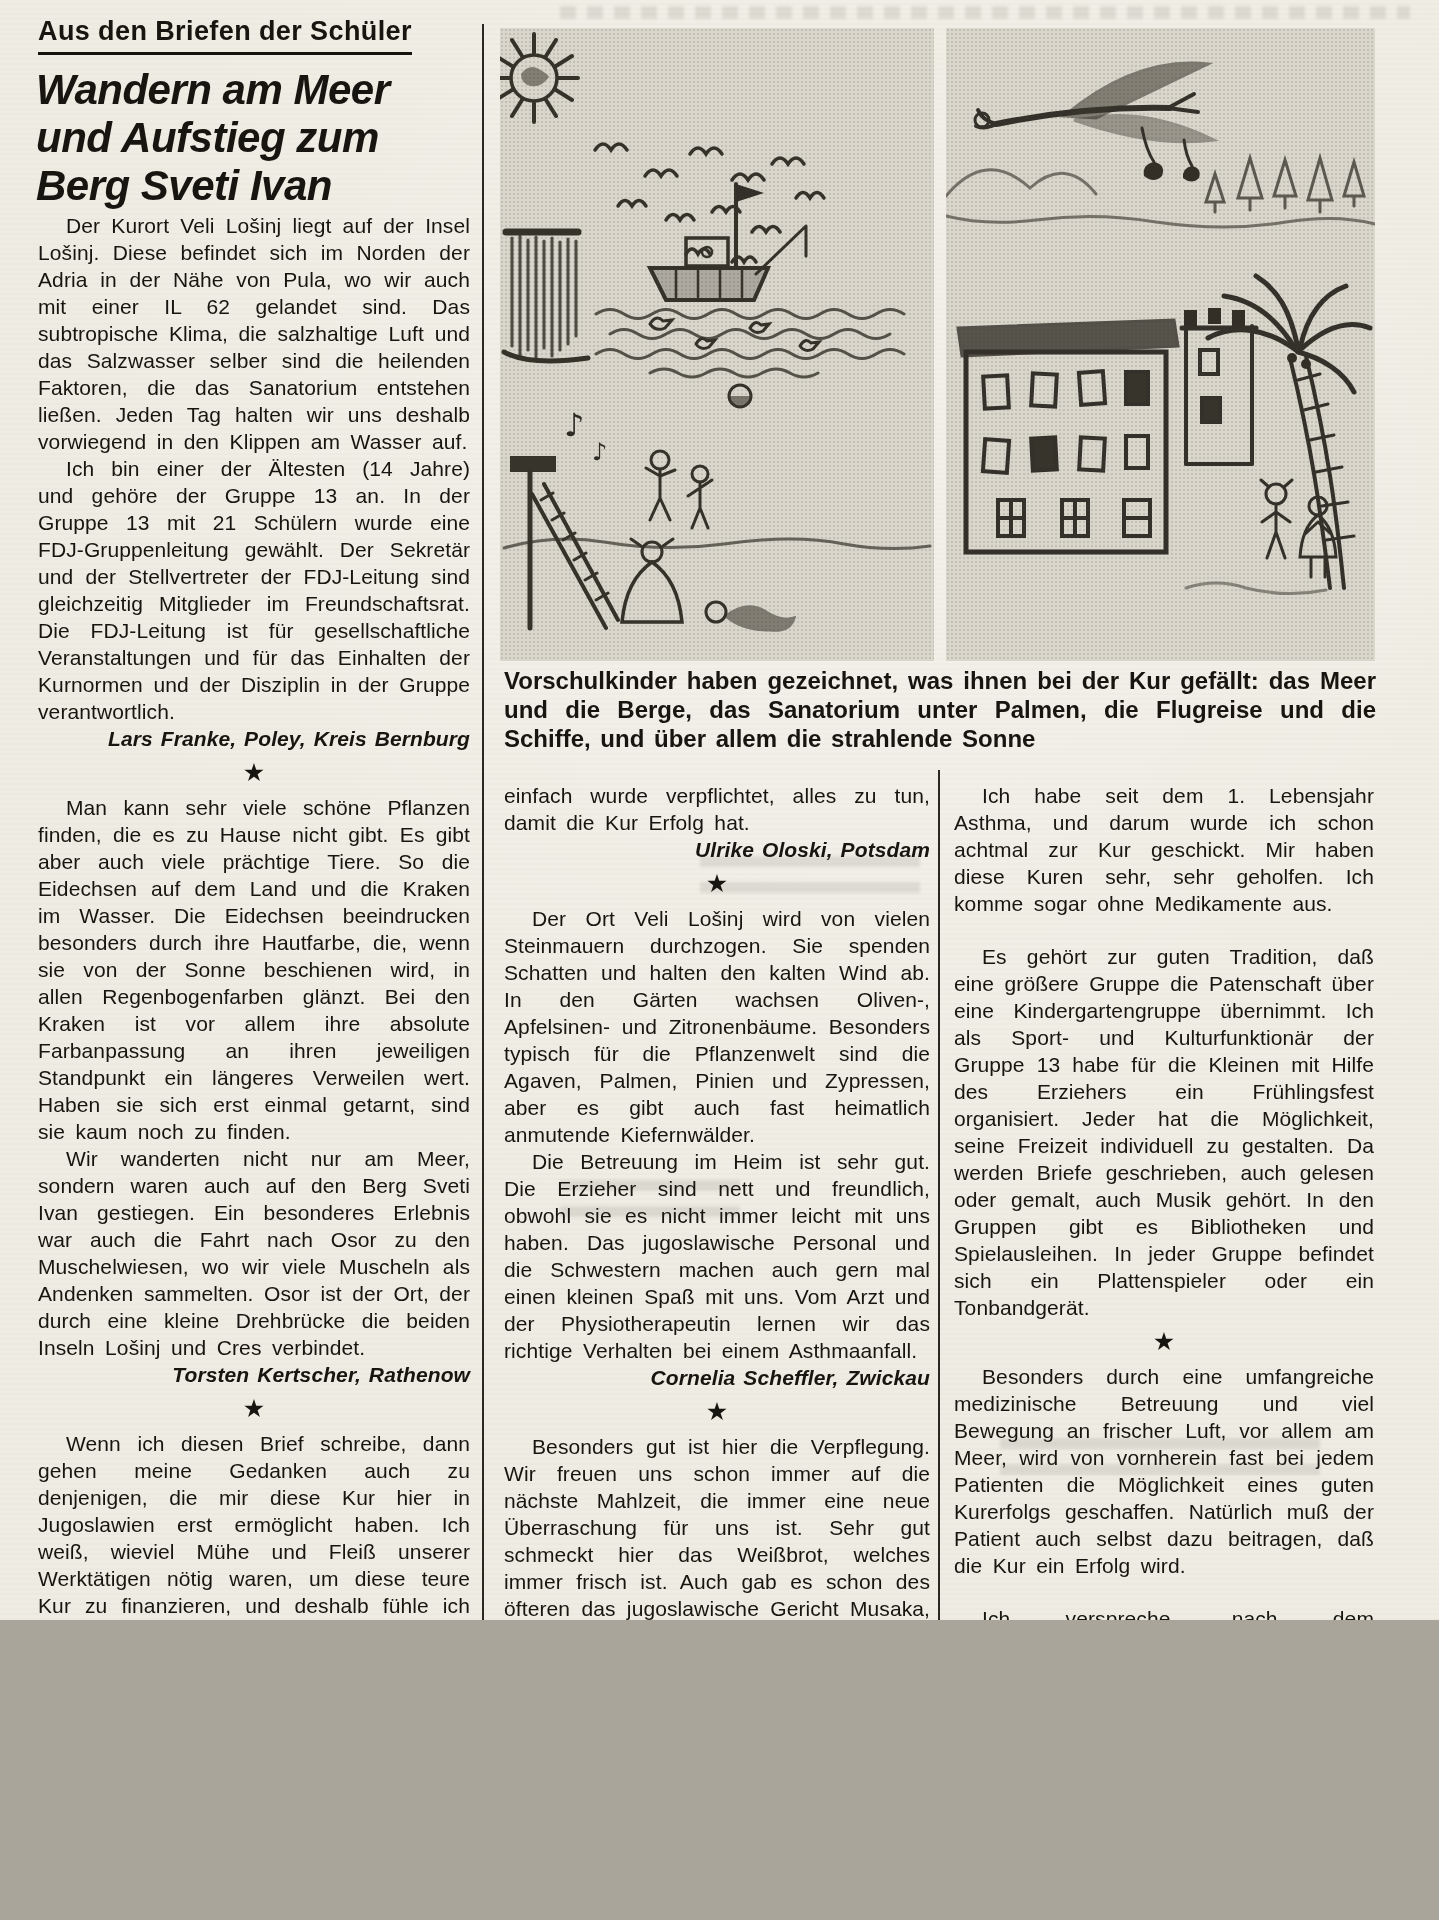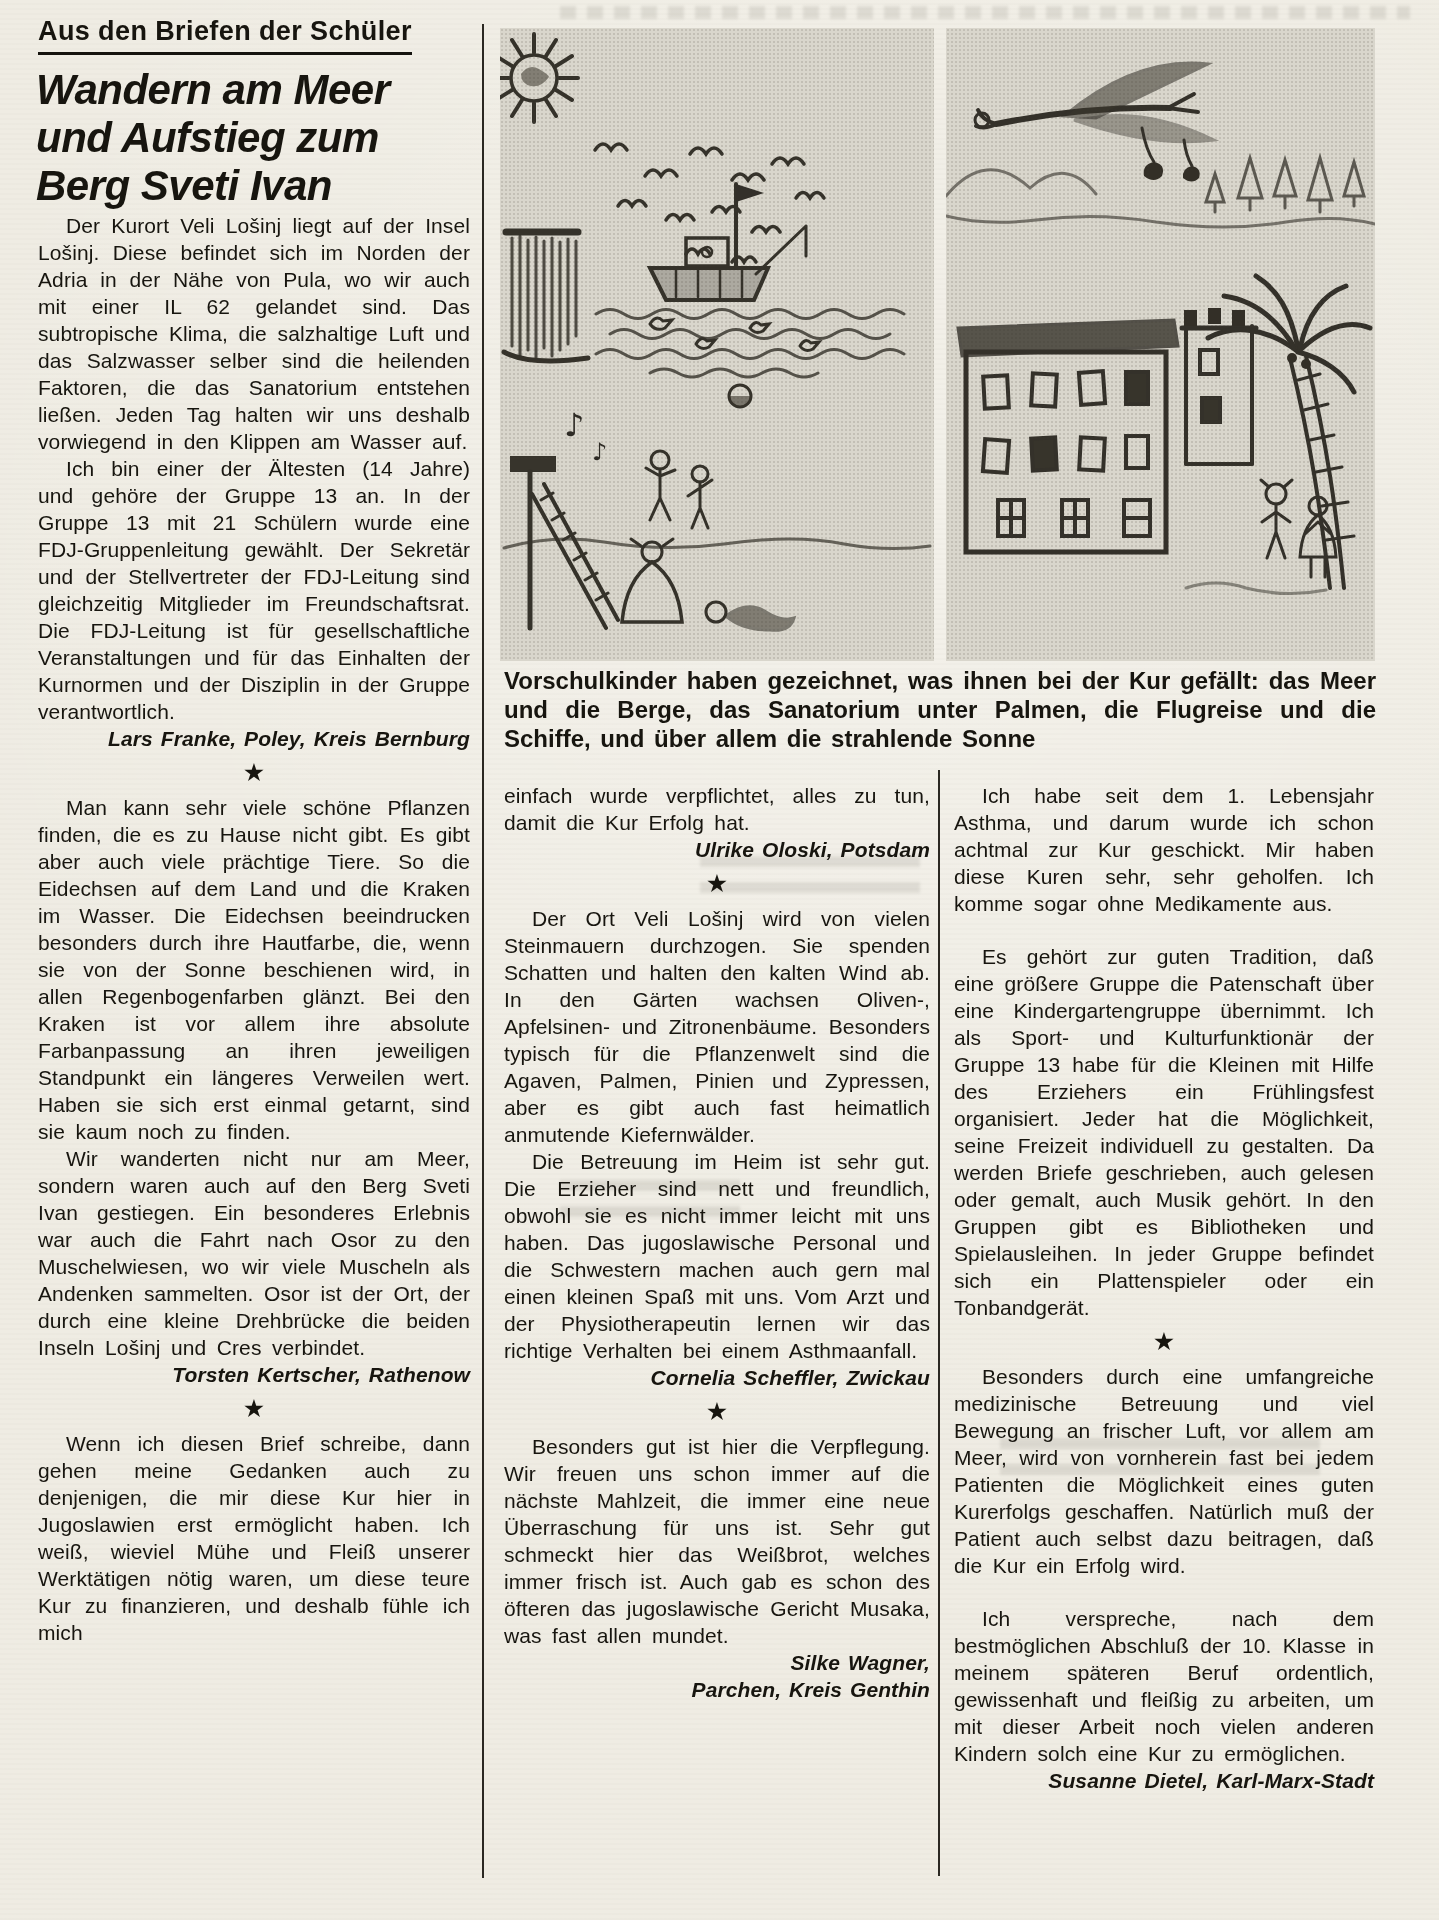--- a/index.html
+++ b/index.html
@@ -1,17 +1,17 @@
 <!DOCTYPE html>
 <html lang="de"><head>
 <meta charset="utf-8">
 <style>
   html,body{margin:0;padding:0;background:#a9a59b;}
   .sheet{
-    position:relative;width:1439px;height:1920px;overflow:hidden;
+    position:relative;width:1439px;height:1620px;overflow:hidden;
     background:#efece3;
     background-image:repeating-linear-gradient(0deg, rgba(90,85,70,.02) 0 2px, transparent 2px 5px),
                      radial-gradient(circle at 60% 30%, rgba(255,255,255,.25), transparent 60%);
     font-family:"Liberation Sans", sans-serif;color:#17150f;
   }
   .kicker{
     position:absolute;left:38px;top:16px;font-size:27px;font-weight:bold;letter-spacing:.4px;
     border-bottom:3px solid #15130e;padding-bottom:5px;
   }
   .headline{

